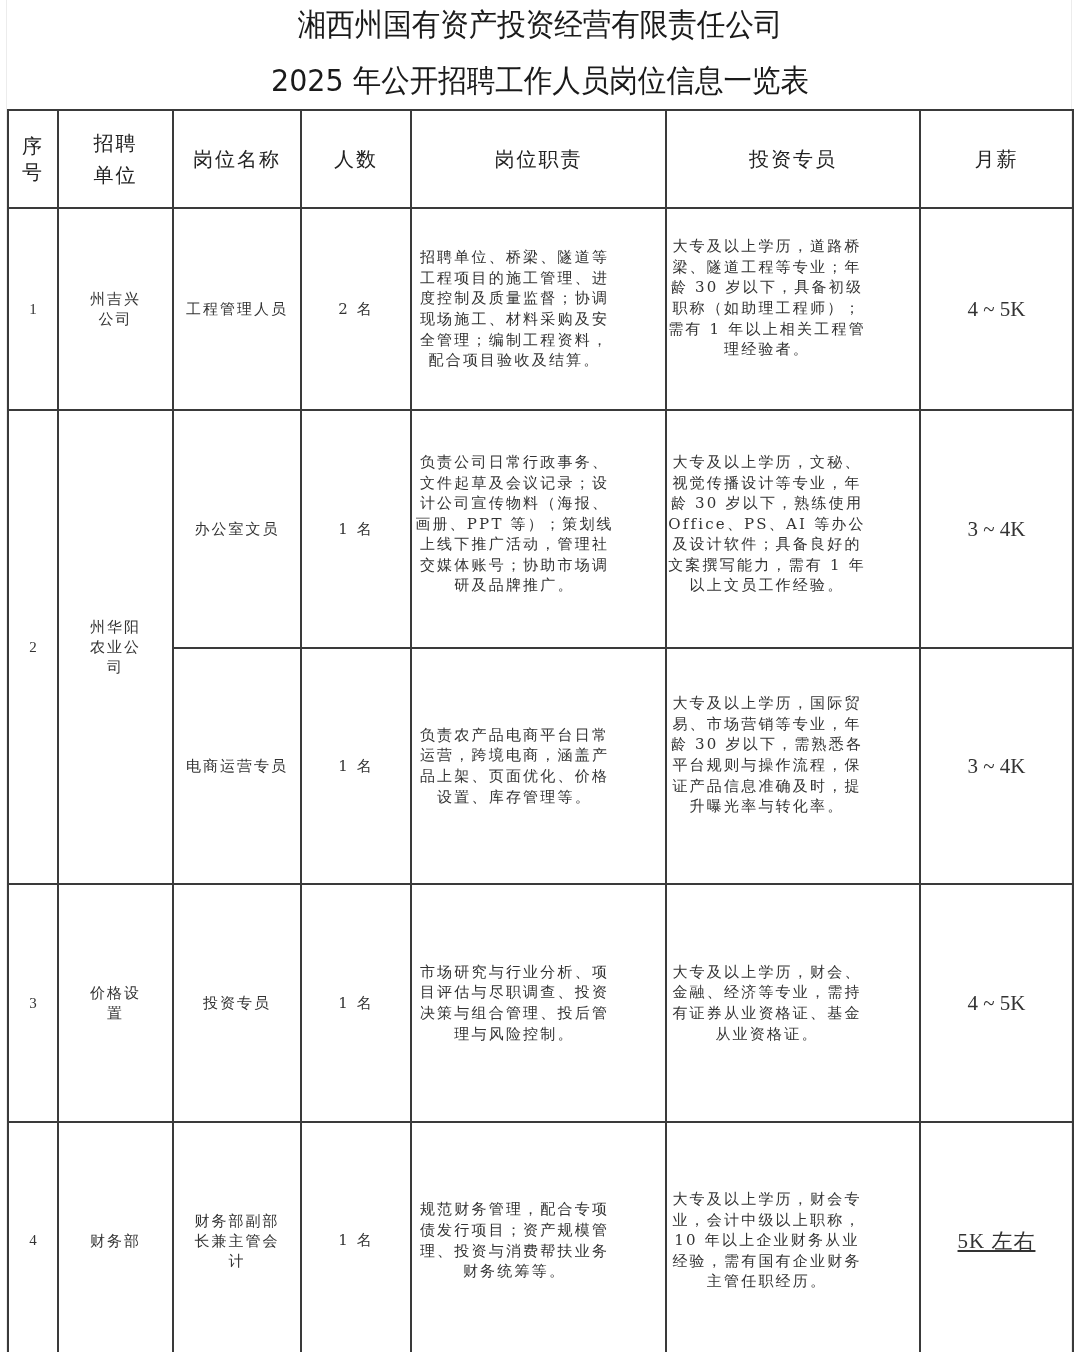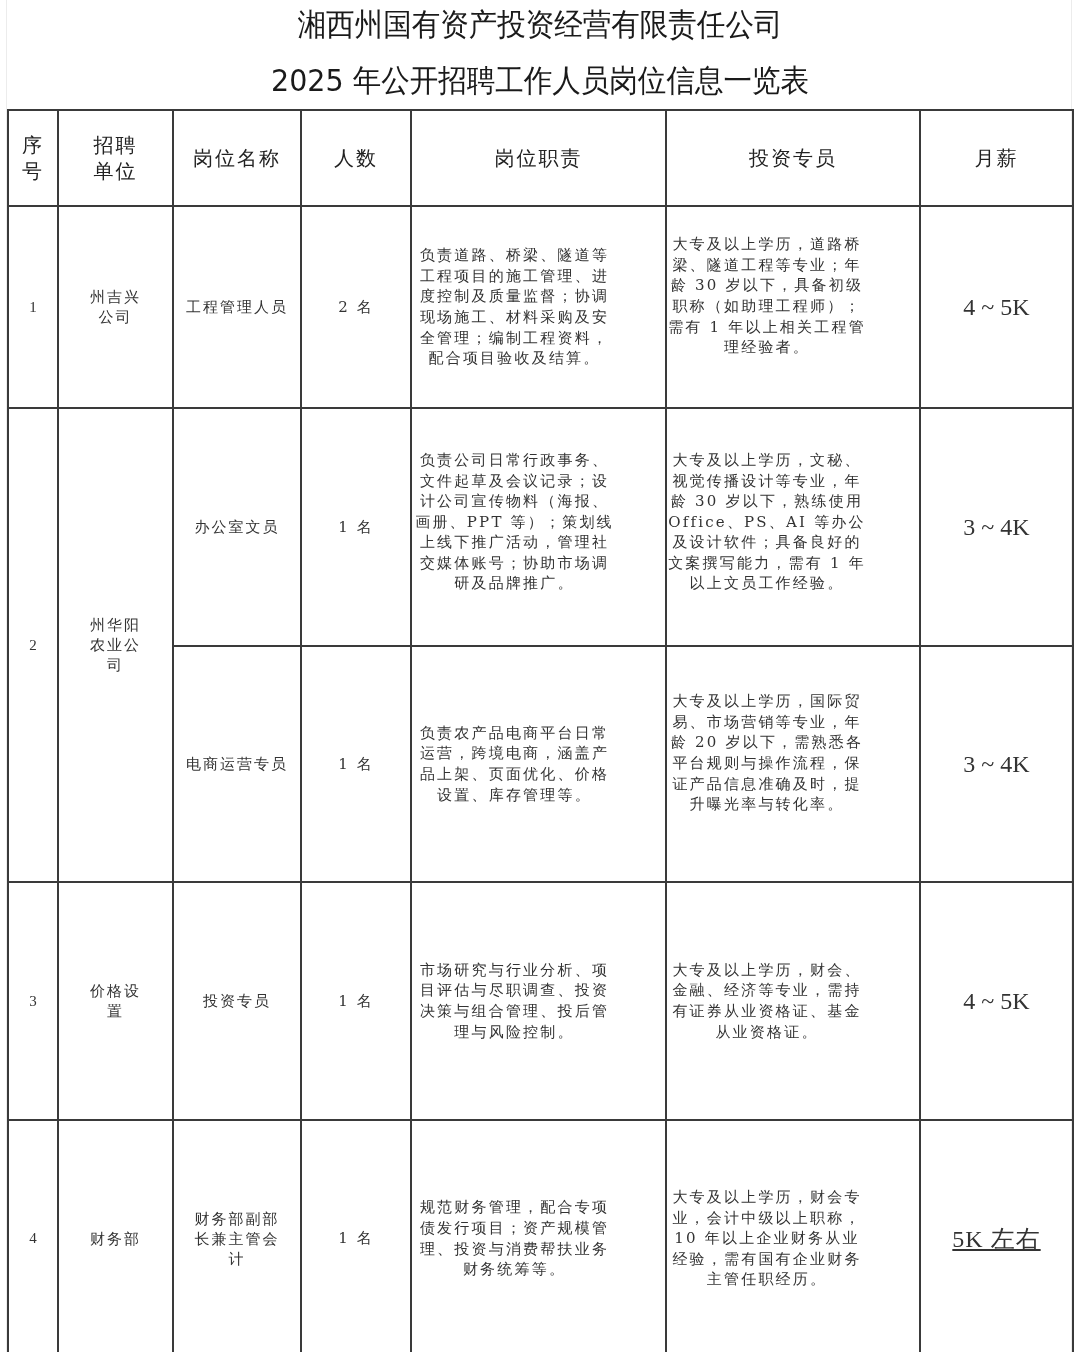--- a/index.html
+++ b/index.html
@@ -15,21 +15,21 @@
     table.jobs { position: absolute; left: 7px; top: 109px; border-collapse: collapse;
                  table-layout: fixed; width: 1065px; }
     table.jobs td, table.jobs th { border: 2px solid #3a3a3a; padding: 0; vertical-align: middle;
                  text-align: center; font-weight: normal; }
     th { font-size: 20px; color: #222; letter-spacing: 2px; line-height: 26px; }
     td { font-size: 15px; color: #333; letter-spacing: 2px; }
     td.num { font-family: "Liberation Serif", serif; font-size: 15px; letter-spacing: 0; }
     td.unit { line-height: 20px; padding: 0 6px; }
     td.pos { line-height: 20px; padding: 0 8px; }
     td.text { text-align: left; padding: 0 4px 0 5px; line-height: 20.6px; font-size: 15px; letter-spacing: 2.2px; }
-    td.salary { font-family: "Liberation Serif", serif; font-size: 24px; letter-spacing: 0; }
+    td.salary { font-family: "Liberation Serif", serif; font-size: 21px; letter-spacing: 0; }
     td.salary.cn { letter-spacing: 1px; text-decoration: underline; }
   </style>
 </head>
 <body>
 
 <div class="page-edge"></div>
 
 <div class="title t1">湘西州国有资产投资经营有限责任公司</div>
 <div class="title t2">2025 年公开招聘工作人员岗位信息一览表</div>
 
@@ -42,40 +42,40 @@
     <col style="width:255px">
     <col style="width:254px">
     <col style="width:153px">
   </colgroup>
   <thead>
     <tr style="height:96px">
       <th>
           <div style="width:22px;margin:0 auto;line-height:26px">序号</div>
         </th>
       <th>
-          <div style="width:44px;margin:16px auto;line-height:26px">招聘单位</div>
+          <div style="width:44px;margin:16px auto;line-height:32px">招聘单位</div>
         </th>
       <th>岗位名称</th>
       <th>人数</th>
       <th>岗位职责</th>
       <th>投资专员</th>
       <th>月薪</th>
     </tr>
   </thead>
   <tbody>
 
     <tr style="height:202px">
       <td class="num">1</td>
       <td class="unit">
           <div style="width:60px;margin:0 auto">州吉兴公司</div>
         </td>
       <td class="pos">工程管理人员</td>
       <td>2 名</td>
       <td class="text">
-          <div style="width:205px">负责道路、桥梁、隧道等工程项目的施工管理、进度控制及质量监督；协调现场施工、材料采购及安全管理；编制工程资料，配合项目验收及结算。</div>
+          <div style="width:205px">招聘单位、桥梁、隧道等工程项目的施工管理、进度控制及质量监督；协调现场施工、材料采购及安全管理；编制工程资料，配合项目验收及结算。</div>
         </td>
       <td class="text">
           <div style="width:200px;margin-top:-22px">大专及以上学历，道路桥梁、隧道工程等专业；年龄 30 岁以下，具备初级职称（如助理工程师）；需有 1 年以上相关工程管理经验者。</div>
         </td>
       <td class="salary">4 ~ 5K</td>
     </tr>
 
     <tr style="height:238px">
       <td class="num" rowspan="2">2</td>
       <td class="unit" rowspan="2">
@@ -91,21 +91,21 @@
         </td>
       <td class="salary">3 ~ 4K</td>
     </tr>
     <tr style="height:236px">
       <td class="pos">电商运营专员</td>
       <td>1 名</td>
       <td class="text">
           <div style="width:205px">负责农产品电商平台日常运营，跨境电商，涵盖产品上架、页面优化、价格设置、库存管理等。</div>
         </td>
       <td class="text">
-          <div style="width:200px;margin-top:-22px">大专及以上学历，国际贸易、市场营销等专业，年龄 20 岁以下，需熟悉各平台规则与操作流程，保证产品信息准确及时，提升曝光率与转化率。</div>
+          <div style="width:200px;margin-top:-22px">大专及以上学历，国际贸易、市场营销等专业，年龄 30 岁以下，需熟悉各平台规则与操作流程，保证产品信息准确及时，提升曝光率与转化率。</div>
         </td>
       <td class="salary">3 ~ 4K</td>
     </tr>
 
     <tr style="height:238px">
       <td class="num">3</td>
       <td class="unit">
           <div style="width:60px;margin:0 auto">价格设置</div>
         </td>
       <td class="pos">投资专员</td>

